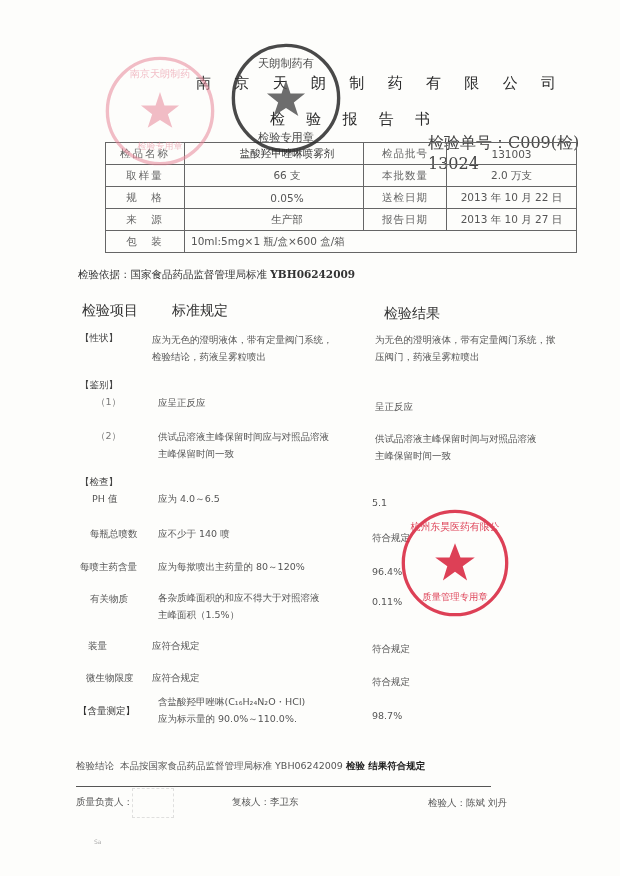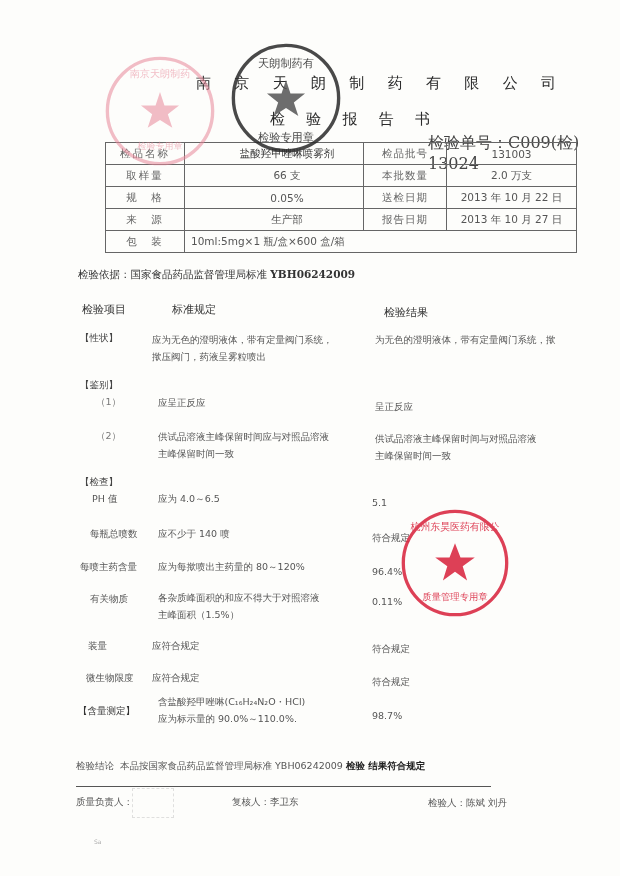--- a/index.html
+++ b/index.html
@@ -26,21 +26,21 @@
   table.info td {
     border: 1px solid #666; height: 21px; padding: 0 6px; text-align: center;
     font-family: "DejaVu Sans", sans-serif;
   }
   table.info td.lbl { width: 66px; letter-spacing: 2px; color: #666; }
   table.info td.val { width: 140px; padding-left: 32px; }
   table.info td.lbl2 { width: 70px; letter-spacing: 1px; color: #666; }
   table.info td.pack { text-align: left; }
   .basis { top: 268px; left: 78px; font-size: 10.5px; color: #333; font-family: "DejaVu Sans", sans-serif; }
   .basis b { font-family: "DejaVu Serif", serif; }
-  .hdr { font-size: 11px; color: #333; font-family: "DejaVu Sans", sans-serif; }
+  .hdr { font-size: 14px; color: #333; font-family: "DejaVu Sans", sans-serif; }
   .row-text { font-size: 9.5px; color: #555; line-height: 17px; font-family: "DejaVu Sans", sans-serif; }
   .sec { font-size: 9.5px; color: #444; font-family: "DejaVu Sans", sans-serif; }
   .conclusion { top: 760px; left: 76px; font-size: 9.5px; color: #555; font-family: "DejaVu Sans", sans-serif; }
   .conclusion .bold { color: #222; font-weight: bold; }
   .rule { top: 786px; left: 76px; width: 415px; height: 1px; background: #555; }
   .sign { font-size: 9.5px; color: #555; font-family: "DejaVu Sans", sans-serif; }
   .stamp { border-radius: 50%; box-sizing: border-box; pointer-events: none; }
   .stamp svg { width: 100%; height: 100%; display: block; }
 </style>
 </head>
@@ -107,24 +107,25 @@
   <b>YBH06242009</b>
 </div>
 
 <div class="abs hdr" style="top:302px;left:82px;">检验项目</div>
 <div class="abs hdr" style="top:302px;left:172px;">标准规定</div>
 <div class="abs hdr" style="top:305px;left:384px;text-align:right;">检验结果</div>
 
 <div class="abs sec" style="top:332px;left:80px;">【性状】</div>
 <div class="abs row-text" style="top:331px;left:152px;">
   <div>应为无色的澄明液体，带有定量阀门系统，</div>
-  <div>揿压阀门，药液呈雾粒喷出</div>
+  <div>检验结论，药液呈雾粒喷出</div>
 </div>
 <div class="abs row-text" style="top:331px;left:375px;">
   <div>为无色的澄明液体，带有定量阀门系统，揿</div>
+  <div>压阀门，药液呈雾粒喷出</div>
 </div>
 
 <div class="abs sec" style="top:379px;left:80px;">【鉴别】</div>
 <div class="abs sec" style="top:396px;left:96px;color:#777">（1）</div>
 <div class="abs row-text" style="top:394px;left:158px;">应呈正反应</div>
 <div class="abs row-text" style="top:398px;left:375px;">呈正反应</div>
 <div class="abs sec" style="top:430px;left:96px;color:#777">（2）</div>
 <div class="abs row-text" style="top:428px;left:158px;">
   <div>供试品溶液主峰保留时间应与对照品溶液</div>
   <div>主峰保留时间一致</div>

